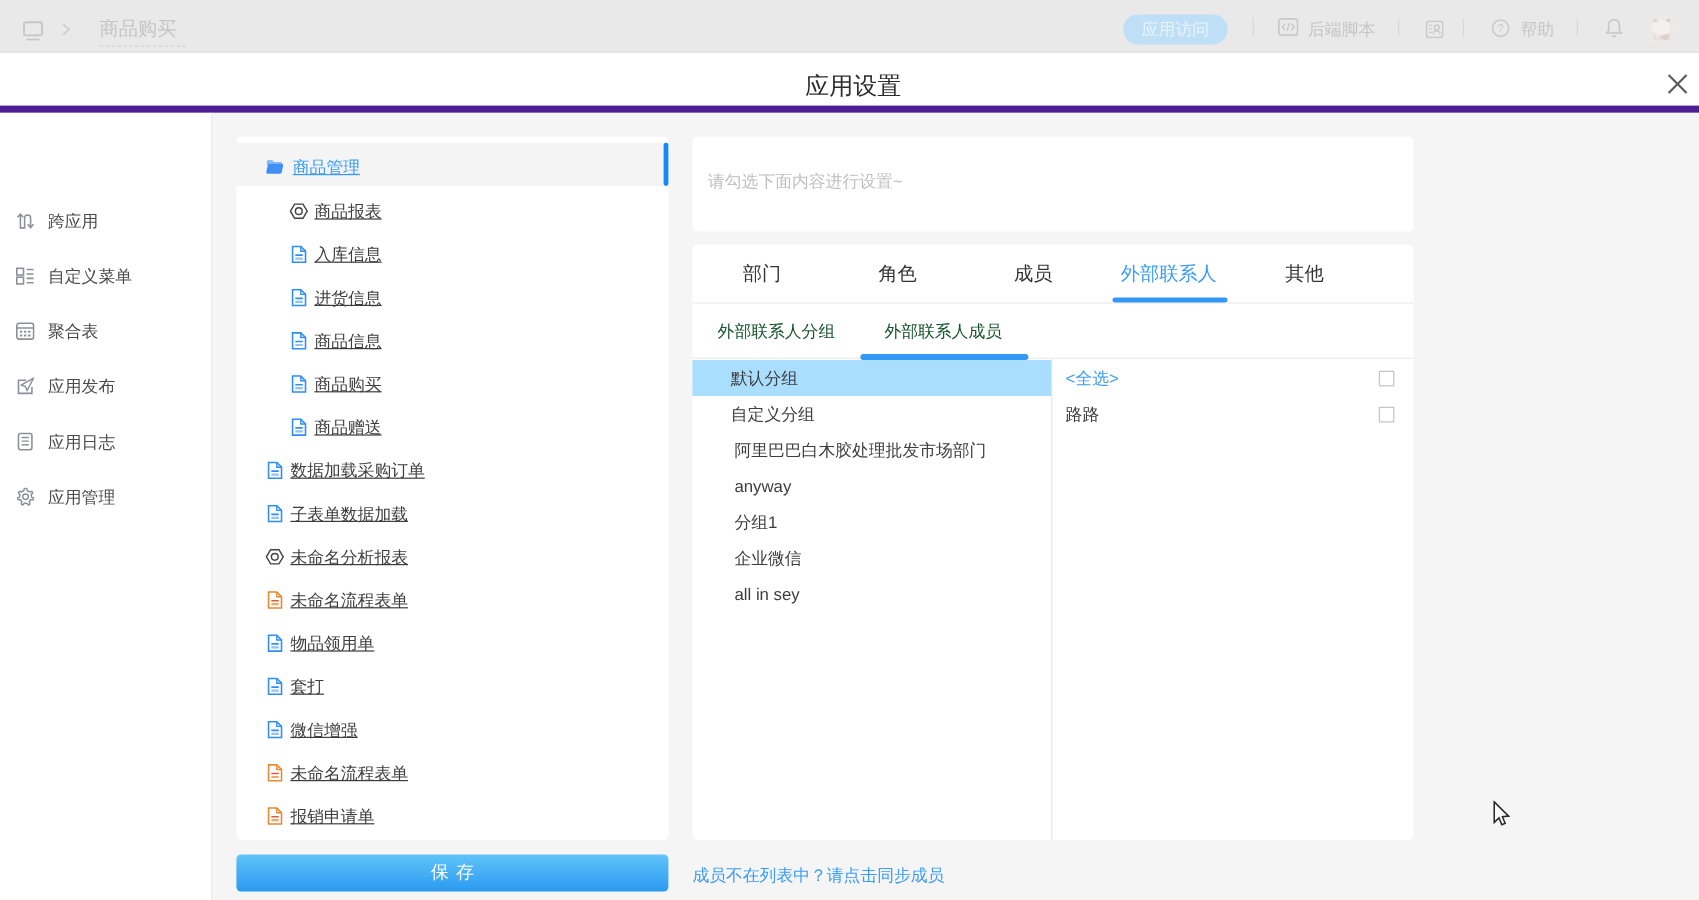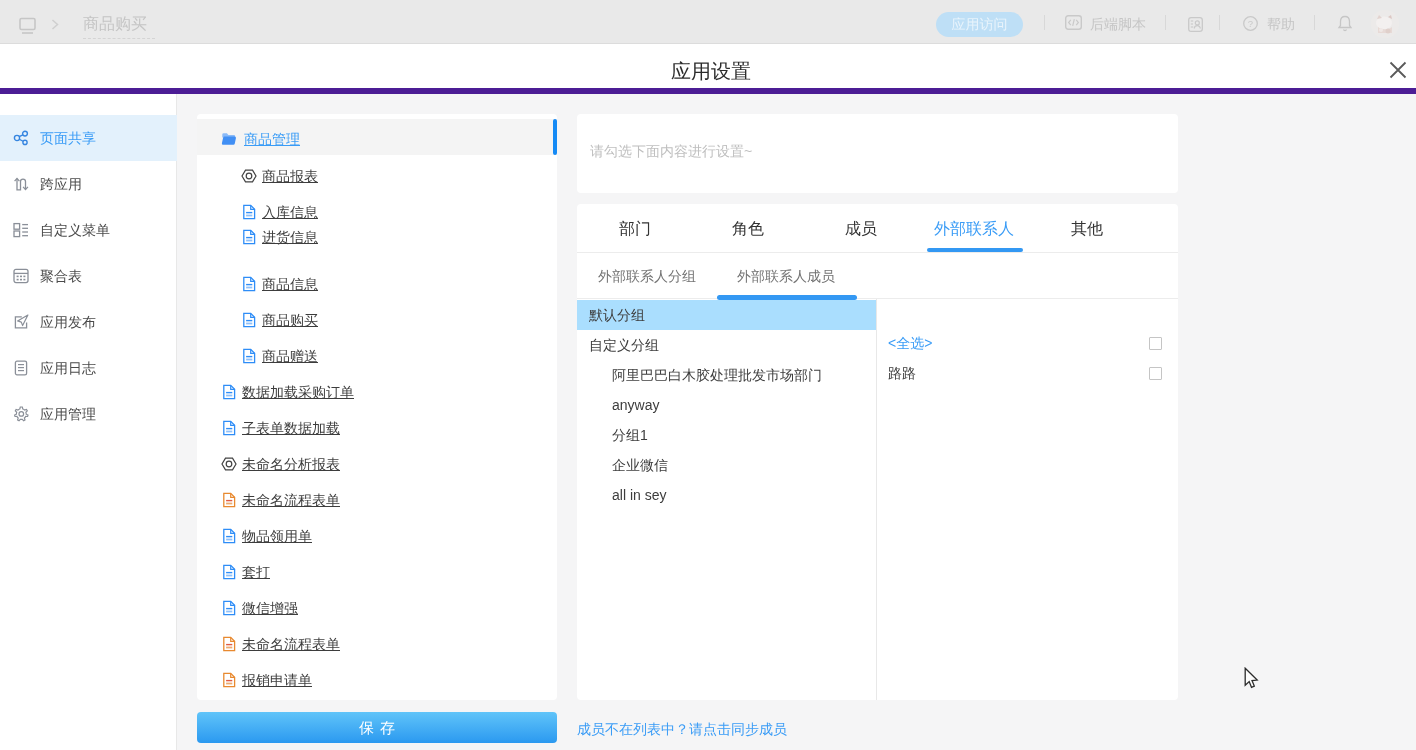--- a/index.html
+++ b/index.html
@@ -47,29 +47,29 @@
 
 
 #rcard1 { position:absolute; left:577px; top:114px; width:601px; height:79px; background:#fff; border-radius:4px; }
 #rcard1 .ph { position:absolute; left:13px; top:29px; font-size:14px; color:#bfbfbf; }
 #rcard2 { position:absolute; left:577px; top:204px; width:601px; height:496px; background:#fff; border-radius:4px; }
 #tabrow { position:absolute; left:0; top:0; width:601px; height:49px; border-bottom:1px solid #ececec; }
 .tab { position:absolute; top:0; line-height:49px; font-size:16px; color:#333; transform:translateX(-50%); }
 .tab.on { color:#3a9cf6; }
 #tabbar { position:absolute; left:350px; top:44px; width:96px; height:4px; background:#3398f3; border-radius:2px; }
 #subrow { position:absolute; left:0; top:49px; width:601px; height:46px; border-bottom:1px solid #ececec; }
-.stab { position:absolute; top:0; line-height:46px; font-size:14px; color:#737373; transform:translateX(-50%); }
+.stab { position:absolute; top:0; line-height:46px; font-size:14px; color:#14532d; transform:translateX(-50%); }
 #subbar { position:absolute; left:140px; top:42px; width:140px; height:5px; background:#3398f3; border-radius:2.5px; }
 #listarea { position:absolute; left:0; top:95px; width:601px; height:401px; }
 #ldiv { position:absolute; left:299px; top:0; width:1px; height:401px; background:#e8e8e8; }
 .lrow { position:absolute; left:0; width:299px; height:30px; line-height:30px; font-size:14px; color:#3d3d3d; }
-.lrow span { padding-left:12px; display:block; }
+.lrow span { padding-left:32px; display:block; }
 .lrow.sel { background:#aadefe; }
 .lrow.child span { padding-left:35px; }
-.rrow { position:absolute; left:299px; width:302px; height:30px; line-height:30px; font-size:14px; color:#3d3d3d;margin-top:28px; }
+.rrow { position:absolute; left:299px; width:302px; height:30px; line-height:30px; font-size:14px; color:#3d3d3d; }
 .rrow span { padding-left:12px; display:block; }
 .cbx { position:absolute; right:16px; top:9px; width:13px; height:13px; border:1px solid #c5c5c5; border-radius:1px; background:#fff; }
 
 #synclink { position:absolute; left:577px; top:721px; font-size:14px; color:#3a9cf6; }
 
 svg { display:block; }
 </style>
 </head>
 <body>
 <svg width="0" height="0" style="position:absolute">
@@ -147,30 +147,20 @@
 <div id="titlebar">
   <div id="title">应用设置</div>
   <svg id="closex" viewBox="0 0 20 20">
     <path d="M2.5 2.5 L17.5 17.5 M17.5 2.5 L2.5 17.5" stroke="#5a5a5a" stroke-width="1.8" fill="none"></path>
   </svg>
 </div>
 
 <div id="bodybg"></div>
 
 <div id="sidebar">
-  <div class="sitem on" style="top:21px">
-    <svg class="ic" viewBox="0 0 16 16">
-      <circle cx="4" cy="8" r="2.6" fill="none" stroke="#3585e0" stroke-width="1.4"></circle>
-      <circle cx="12" cy="3.6" r="2.4" fill="none" stroke="#3585e0" stroke-width="1.4"></circle>
-      <circle cx="12" cy="12.4" r="2.1" fill="none" stroke="#3585e0" stroke-width="1.4"></circle>
-      <line x1="6.2" y1="6.7" x2="9.9" y2="4.8" stroke="#3585e0" stroke-width="1.3"></line>
-      <line x1="6.3" y1="9.2" x2="10" y2="11.3" stroke="#3585e0" stroke-width="1.3"></line>
-    </svg>
-    <div class="tx">页面共享</div>
-  </div>
   <div class="sitem" style="top:67px">
     <svg class="ic" viewBox="0 0 16 16">
       <path d="M1.6 5.1 L4 2.4 L6.4 5.1" fill="none" stroke="#8a8f98" stroke-width="1.3"></path>
       <path d="M4 2.8 L4 13.9 L7.5 13.9 L7.5 5.6 A2.5 2.5 0 0 1 12.5 5.6 L12.5 13.2" fill="none" stroke="#8a8f98" stroke-width="1.3"></path>
       <path d="M10.1 10.9 L12.5 13.6 L14.9 10.9" fill="none" stroke="#8a8f98" stroke-width="1.3"></path>
     </svg>
     <div class="tx">跨应用</div>
   </div>
   <div class="sitem" style="top:113px">
     <svg class="ic" viewBox="0 0 16 16">
@@ -237,21 +227,21 @@
         <use href="#hexi"></use>
       </svg>
     <div class="tx" style="left:65px">商品报表</div>
   </div>
   <div class="trow" style="top:80px">
     <svg class="ic" style="left:44px" viewBox="0 0 16 16">
         <use href="#docB"></use>
       </svg>
     <div class="tx" style="left:65px">入库信息</div>
   </div>
-  <div class="trow" style="top:105px">
+  <div class="trow" style="top:116px">
     <svg class="ic" style="left:44px" viewBox="0 0 16 16">
         <use href="#docB"></use>
       </svg>
     <div class="tx" style="left:65px">进货信息</div>
   </div>
   <div class="trow" style="top:152px">
     <svg class="ic" style="left:44px" viewBox="0 0 16 16">
         <use href="#docB"></use>
       </svg>
     <div class="tx" style="left:65px">商品信息</div>

